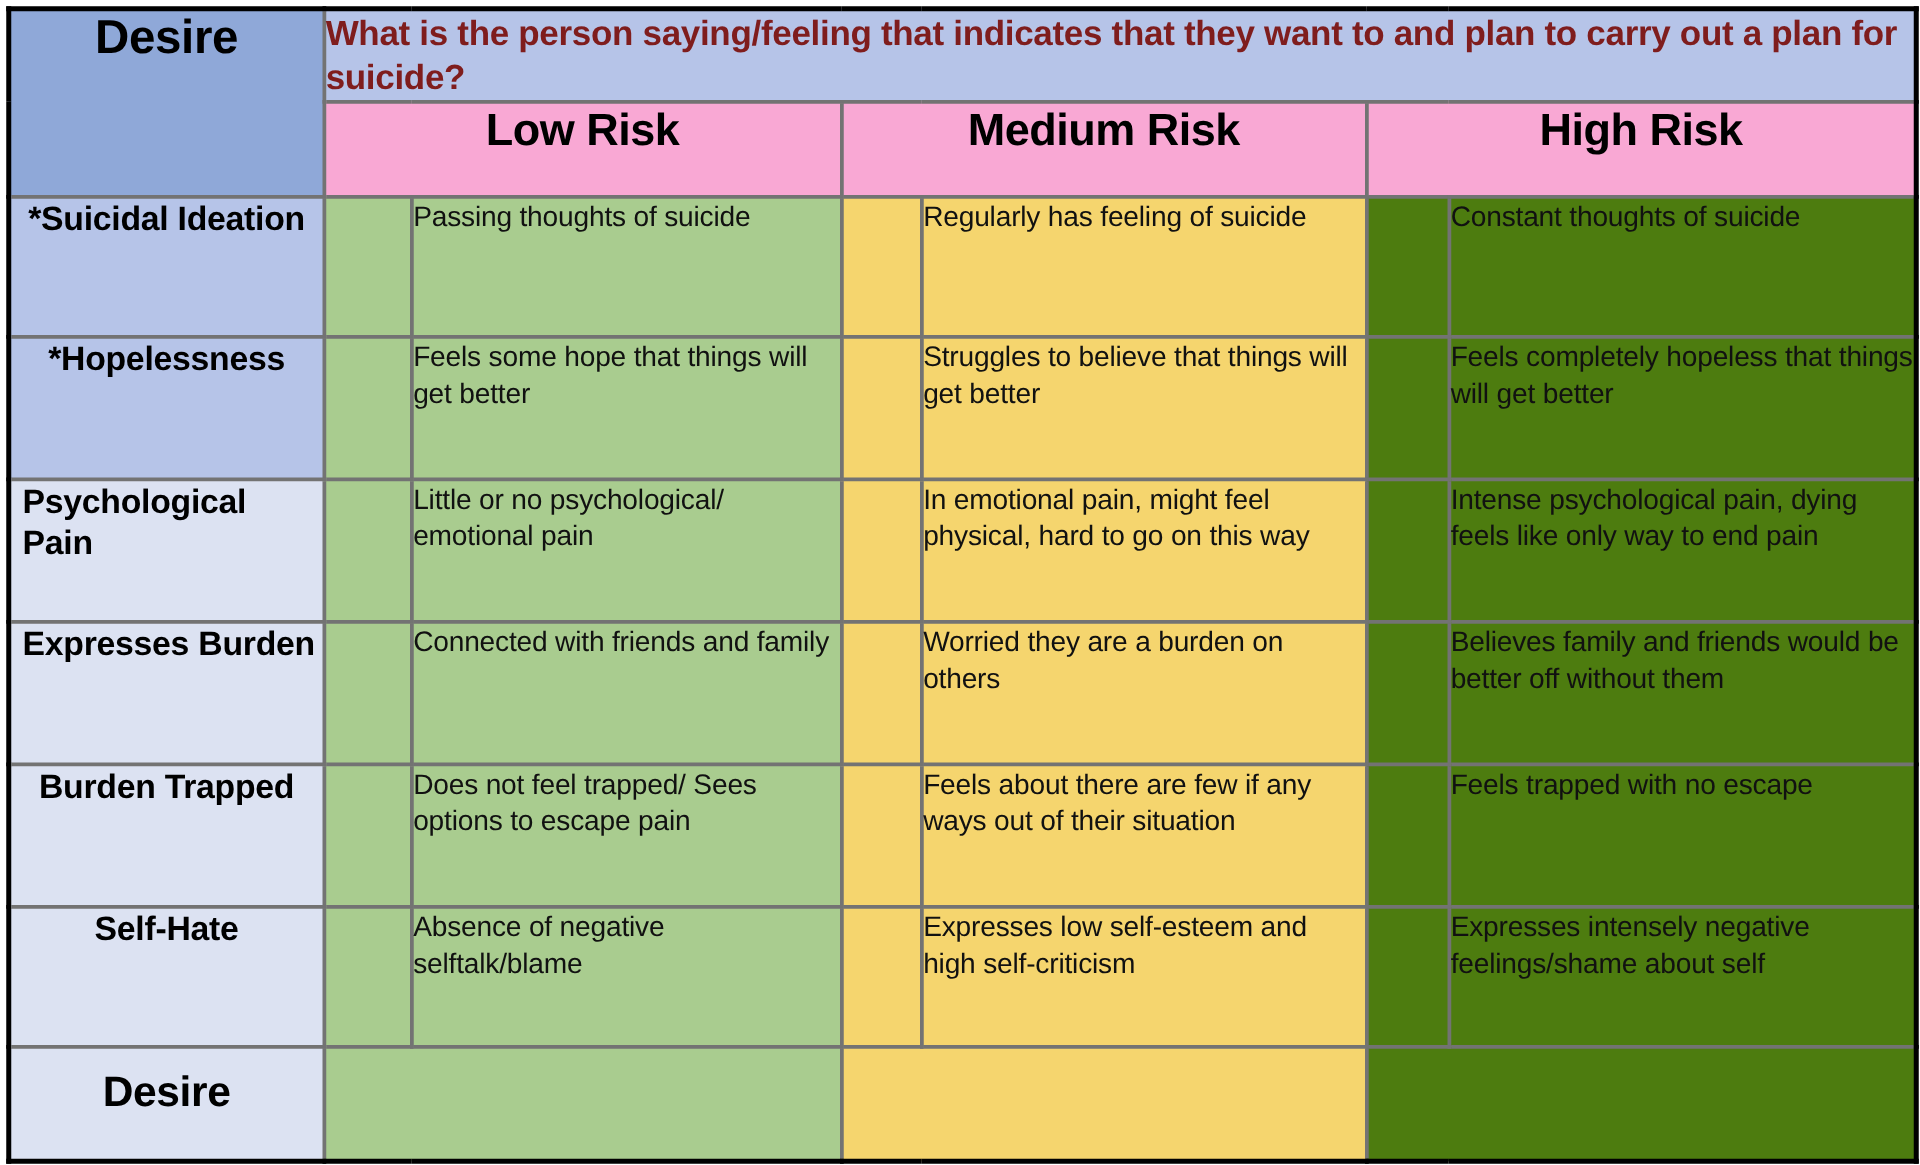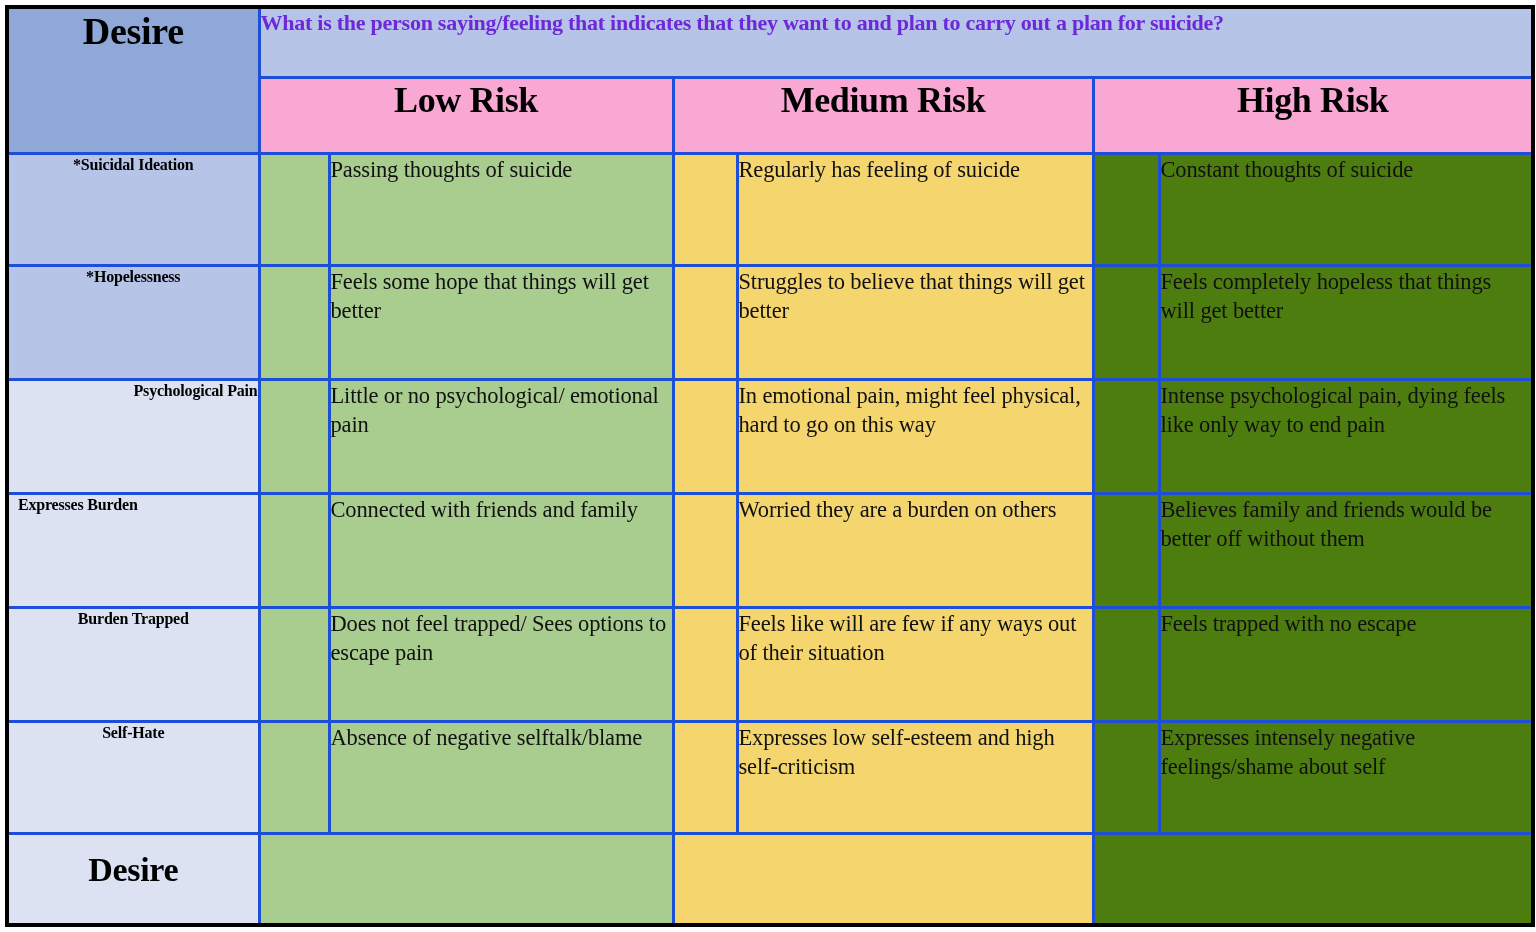--- a/index.html
+++ b/index.html
@@ -26,65 +26,64 @@
   table.risk-table {
     border-collapse: collapse;
     table-layout: fixed;
     width: 1526px;
     height: 922px;
     margin: 5px;
     border: 4px solid #000000;
   }
 
   table.risk-table td {
-    border: 3px solid #1d4ed8;
+    border: 3px solid #737373;
     padding: 0;
     vertical-align: top;
     box-sizing: border-box;
-    font-family: Liberation Serif, serif;
   }
 
   
   .cell-desire-title {
     background: #8FA8D8;
     text-align: center;
     vertical-align: middle;
     font-weight: bold;
     font-size: 38px;
     color: #000000;
     letter-spacing: -0.3px;
   }
 
   .cell-question {
     background: #B6C4E8;
     vertical-align: top;
     font-weight: bold;
-    font-size: 22px;
+    font-size: 28px;
     line-height: 1.26;
-    color: #6d28d9;
+    color: #7f1d1d;
     padding: 10px 10px 8px 12px;
     letter-spacing: -0.25px;
   }
 
   .cell-risk-head {
     background: #f9a8d4;
     text-align: center;
     vertical-align: middle;
     font-weight: bold;
     font-size: 36px;
     color: #000000;
     letter-spacing: -0.4px;
   }
 
   
   .cell-rowlabel {
     text-align: center;
     vertical-align: top;
     font-weight: bold;
-    font-size: 16px;
+    font-size: 27px;
     line-height: 1.25;
     color: #000000;
     padding: 9px 6px 6px 6px;
     letter-spacing: -0.2px;
   }
   .rowlabel-shade-a { background: #B6C4E8; }
   .rowlabel-shade-b { background: #DCE2F2; }
 
   .cell-rowlabel.final-label {
     vertical-align: top;
@@ -154,21 +153,21 @@
         <td class="cell-rowlabel rowlabel-shade-a">*Hopelessness</td>
         <td class="cell-gutter tone-low"></td>
         <td class="cell-body tone-low">Feels some hope that things will get better</td>
         <td class="cell-gutter tone-med"></td>
         <td class="cell-body tone-med">Struggles to believe that things will get better</td>
         <td class="cell-gutter tone-high"></td>
         <td class="cell-body tone-high">Feels completely hopeless that things will get better</td>
       </tr>
 
       <tr style="height:114px">
-        <td class="cell-rowlabel rowlabel-shade-b" style="text-align:right; padding-left:9px;">Psychological Pain</td>
+        <td class="cell-rowlabel rowlabel-shade-b" style="text-align:left; padding-left:9px;">Psychological Pain</td>
         <td class="cell-gutter tone-low"></td>
         <td class="cell-body tone-low">Little or no psychological/ emotional pain</td>
         <td class="cell-gutter tone-med"></td>
         <td class="cell-body tone-med">In emotional pain, might feel physical, hard to go on this way</td>
         <td class="cell-gutter tone-high"></td>
         <td class="cell-body tone-high">Intense psychological pain, dying feels like only way to end pain</td>
       </tr>
 
       <tr style="height:114px">
         <td class="cell-rowlabel rowlabel-shade-b" style="text-align:left; padding-left:9px;">Expresses Burden</td>
@@ -178,21 +177,21 @@
         <td class="cell-body tone-med">Worried they are a burden on others</td>
         <td class="cell-gutter tone-high"></td>
         <td class="cell-body tone-high">Believes family and friends would be better off without them</td>
       </tr>
 
       <tr style="height:114px">
         <td class="cell-rowlabel rowlabel-shade-b">Burden Trapped</td>
         <td class="cell-gutter tone-low"></td>
         <td class="cell-body tone-low">Does not feel trapped/ Sees options to escape pain</td>
         <td class="cell-gutter tone-med"></td>
-        <td class="cell-body tone-med">Feels like will are few if any ways out of their situation</td>
+        <td class="cell-body tone-med">Feels about there are few if any ways out of their situation</td>
         <td class="cell-gutter tone-high"></td>
         <td class="cell-body tone-high">Feels trapped with no escape</td>
       </tr>
 
       <tr style="height:112px">
         <td class="cell-rowlabel rowlabel-shade-b">Self-Hate</td>
         <td class="cell-gutter tone-low"></td>
         <td class="cell-body tone-low">Absence of negative selftalk/blame</td>
         <td class="cell-gutter tone-med"></td>
         <td class="cell-body tone-med">Expresses low self-esteem and high self-criticism</td>

